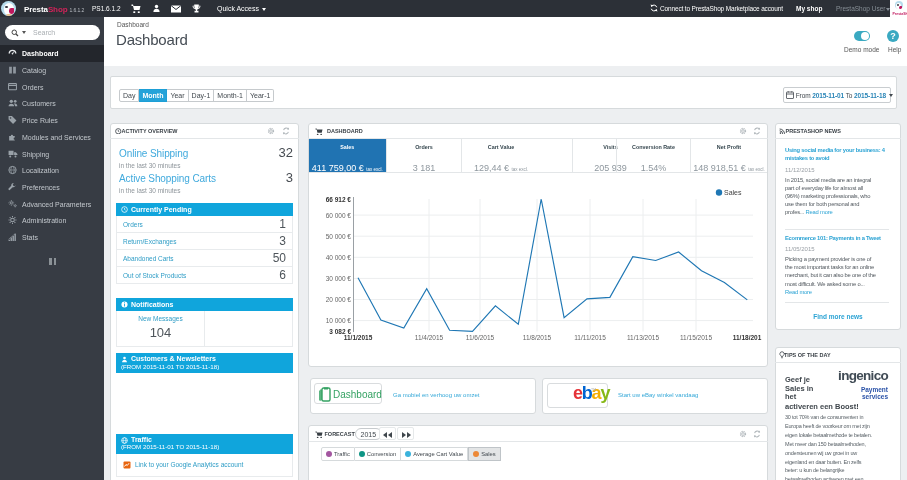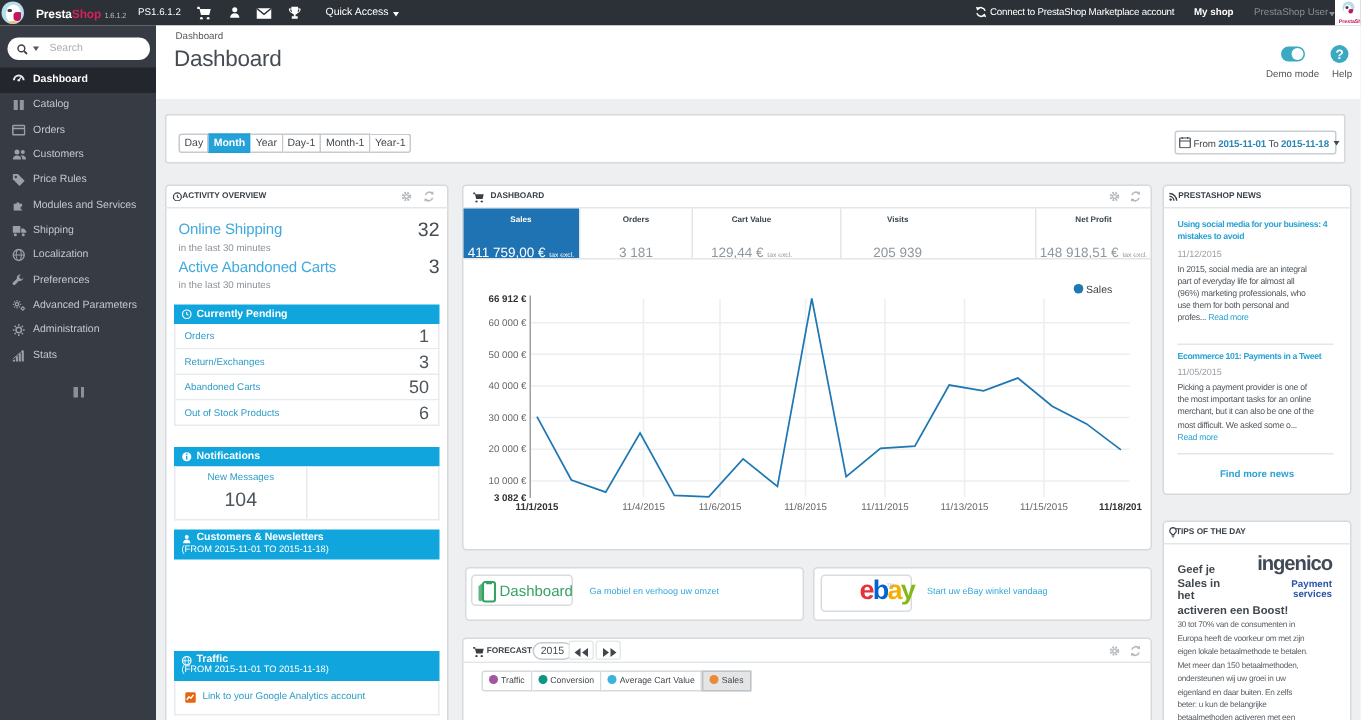--- a/index.html
+++ b/index.html
@@ -219,21 +219,21 @@
   <svg class="gear8" style="right:9px;top:4px;" width="8" height="8" viewBox="0 0 16 16">
         <path d="M3.2 6.2A5.3 5.3 0 0 1 12.8 4.6" fill="none" stroke="#b3b9bd" stroke-width="2.1"></path>
         <path fill="#b3b9bd" d="M13.8 1l.3 4.5-4.3-1.2z"></path>
         <path d="M12.8 9.8A5.3 5.3 0 0 1 3.2 11.4" fill="none" stroke="#b3b9bd" stroke-width="2.1"></path>
         <path fill="#b3b9bd" d="M2.2 15l-.3-4.5 4.3 1.2z"></path>
       </svg>
 </div>
 <div class="abs" style="left:119px;top:148px;font-size:10px;letter-spacing:-0.1px;color:#41aadd;">Online Shipping</div>
 <div class="abs" style="left:119px;top:161.5px;font-size:6.5px;color:#8d949a;">in the last 30 minutes</div>
 <div class="abs" style="right:614px;top:145px;font-size:13px;color:#474c52;">32</div>
-<div class="abs" style="left:119px;top:172.5px;font-size:10px;letter-spacing:-0.1px;color:#41aadd;">Active Abandoned Carts</div>
+<div class="abs" style="left:119px;top:172.5px;font-size:10px;letter-spacing:-0.1px;color:#41aadd;">Active Shopping Carts</div>
 <div class="abs" style="left:119px;top:186.5px;font-size:6.5px;color:#8d949a;">in the last 30 minutes</div>
 <div class="abs" style="right:614px;top:170px;font-size:13px;color:#474c52;">3</div>
 
 <div class="abs cyanbar" style="left:116px;top:203px;width:177px;height:13px;font-size:7px;font-weight:bold;line-height:13px;">
   <svg class="abs" style="left:5px;top:3px;" width="7" height="7" viewBox="0 0 16 16">
         <circle cx="8" cy="8" r="6.5" fill="none" stroke="#fff" stroke-width="1.8"></circle>
         <path d="M8 4.5V8l2.5 1.5" fill="none" stroke="#fff" stroke-width="1.6"></path>
       </svg>
   <span style="margin-left:15px;">Currently Pending</span></div>
 <div class="abs" style="left:116px;top:216px;width:177px;">
@@ -320,23 +320,27 @@
   <div style="text-align:center;margin-top:12.5px;font-size:9px;white-space:nowrap;">411 759,00 € <span style="font-size:4.5px;">tax excl.</span></div>
 </div>
 <div class="kpi" style="left:386px;width:75px;">
       <div class="kl">Orders</div>
       <div class="kv">3 181</div>
     </div>
 <div class="kpi" style="left:461px;width:79px;">
       <div class="kl">Cart Value</div>
       <div class="kv">129,44 € <span style="font-size:4.5px;">tax excl.</span></div>
     </div>
-<div class="kpi" style="left:560px;width:76px;">
+<div class="kpi" style="left:572px;width:76px;">
       <div class="kl">Visits</div>
       <div class="kv">205 939</div>
+    </div>
+<div class="kpi" style="left:616px;width:74px;">
+      <div class="kl">Conversion Rate</div>
+      <div class="kv">1.54%</div>
     </div>
 <div class="kpi" style="left:690px;width:77px;">
       <div class="kl">Net Profit</div>
       <div class="kv">148 918,51 € <span style="font-size:4.5px;">tax excl.</span></div>
     </div>
 <div class="abs" style="left:309px;top:172px;width:458px;height:1px;background:#e3e6e8;"></div>
 
 <svg class="abs" style="left:308px;top:180px;" width="460" height="165" viewBox="308 180 460 165">
   <g stroke="#eceeef" stroke-width="1">
     <line x1="354" y1="215.1" x2="753" y2="215.1"></line>

